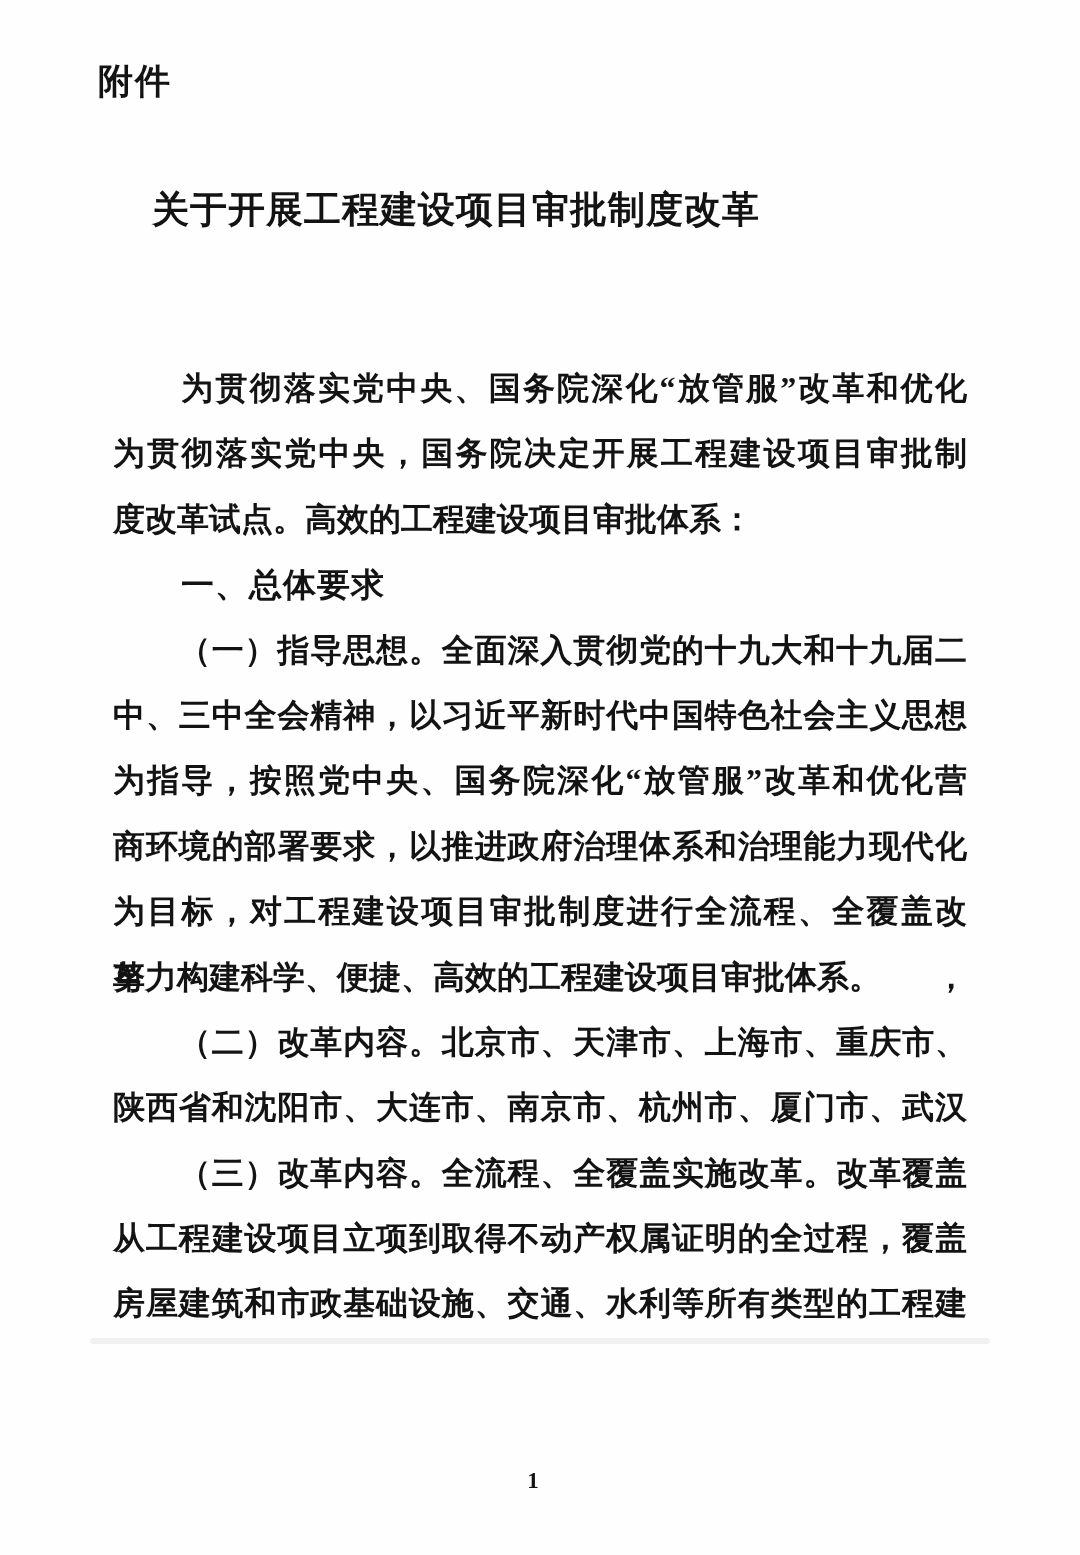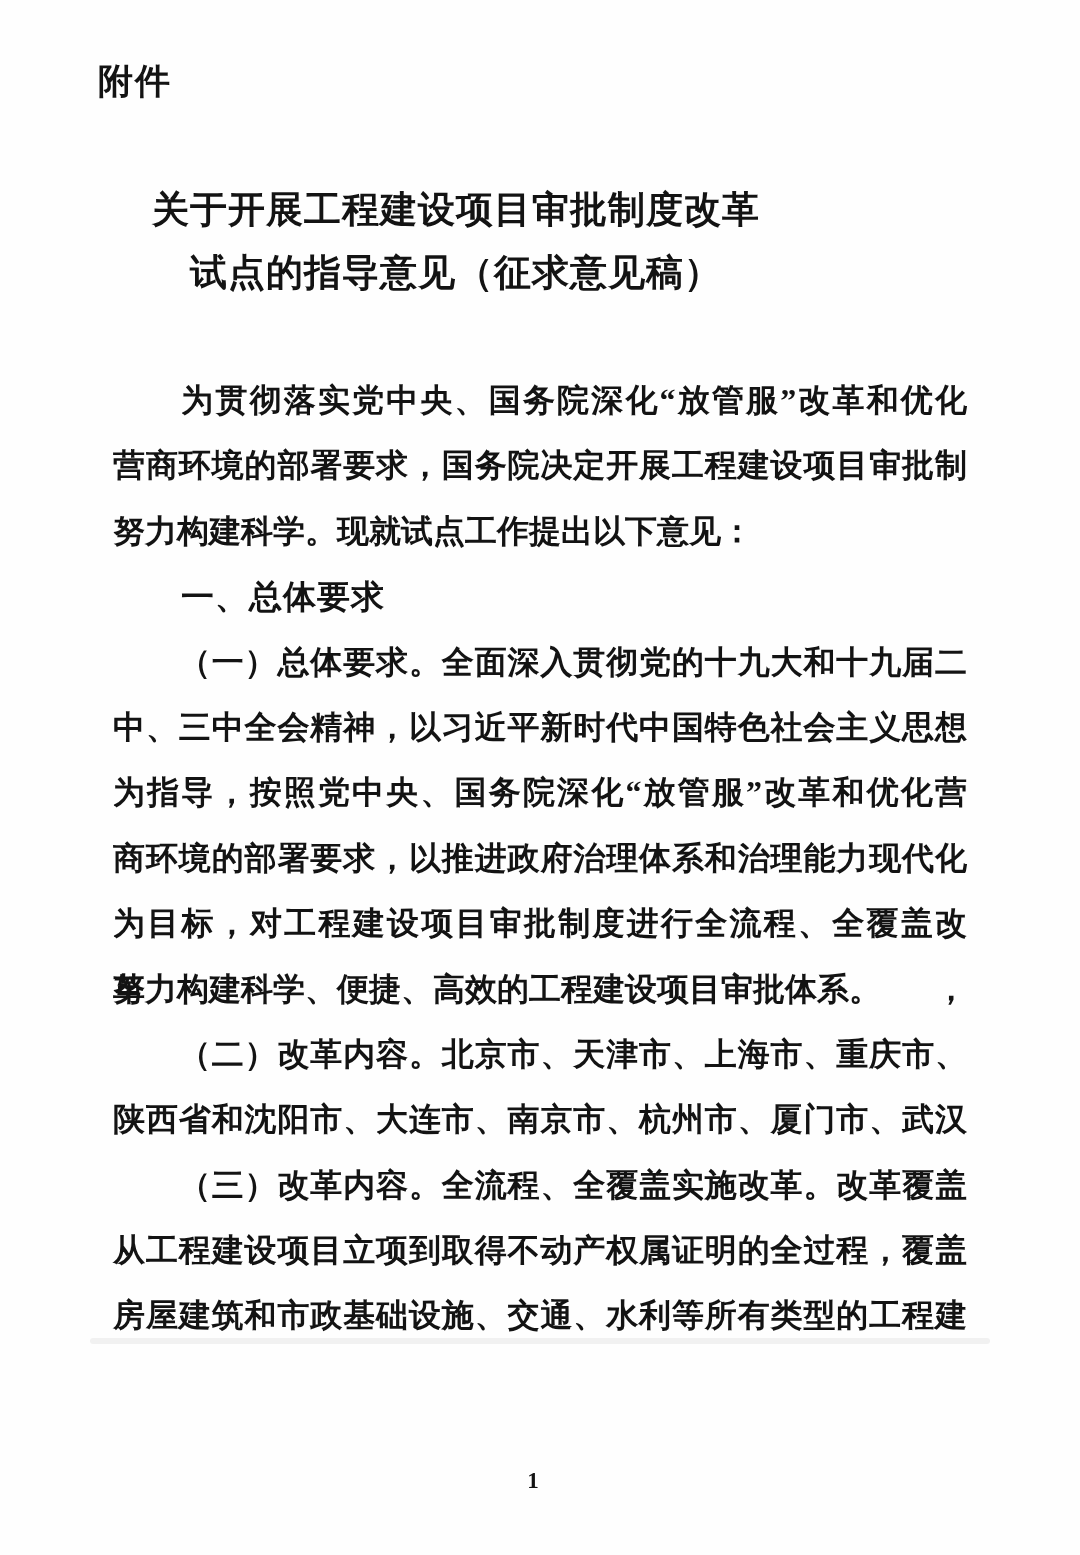--- a/index.html
+++ b/index.html
@@ -45,21 +45,21 @@
     line-height: 63px;
     font-size: 37px;
     font-weight: 900;
     font-family: "Liberation Sans", "DejaVu Sans", sans-serif;
     letter-spacing: 1px;
   }
   
   .doc-body {
     position: absolute;
     left: 113px;
-    top: 368px;
+    top: 356px;
     width: 854px;
     font-size: 32px;
     font-weight: 700;
   }
   .line {
     height: 65.4px;
     line-height: 65.4px;
     text-align: left;
     white-space: normal;
   }
@@ -103,34 +103,33 @@
 </style>
 </head>
 <body>
 
 <div class="page">
 
   <div class="attachment">附件</div>
 
   <div class="title-block">
     <div class="title-line">关于开展工程建设项目审批制度改革</div>
-    <div class="title-line">试点的指导意见（征求意见稿）</div>
   </div>
 
   <div class="doc-body">
       <div class="para body">
         <div class="line fill"><span>　　为贯彻落实党中央、国务院深化“放管服”改革和优化</span></div>
-        <div class="line fill"><span>营商环境的部署要求，国务院决定开展工程建设项目审批制</span></div>
-        <div class="line"><span>努力构建科学。现就试点工作提出以下意见：</span></div>
+        <div class="line fill"><span>为贯彻落实党中央，国务院决定开展工程建设项目审批制</span></div>
+        <div class="line"><span>度改革试点。高效的工程建设项目审批体系：</span></div>
       </div>
       <div class="para heading">
         <div class="line"><span class="b">　　一、总体要求</span></div>
       </div>
       <div class="para body">
-        <div class="line fill"><span class="b">　　（一）总体要求。</span><span>全面深入贯彻党的十九大和十九届二</span></div>
+        <div class="line fill"><span class="b">　　（一）指导思想。</span><span>全面深入贯彻党的十九大和十九届二</span></div>
         <div class="line fill"><span>中、三中全会精神，以习近平新时代中国特色社会主义思想</span></div>
         <div class="line fill"><span>为指导，按照党中央、国务院深化“放管服”改革和优化营</span></div>
         <div class="line fill"><span>商环境的部署要求，以推进政府治理体系和治理能力现代化</span></div>
         <div class="line fill"><span>为目标，对工程建设项目审批制度进行全流程、全覆盖改革，</span></div>
         <div class="line"><span>努力构建科学、便捷、高效的工程建设项目审批体系。</span></div>
       </div>
       <div class="para body">
         <div class="line fill"><span class="b">　　（二）改革内容。</span><span>北京市、天津市、上海市、重庆市、</span></div>
         <div class="line fill"><span>陕西省和沈阳市、大连市、南京市、杭州市、厦门市、武汉</span></div>
       </div>

